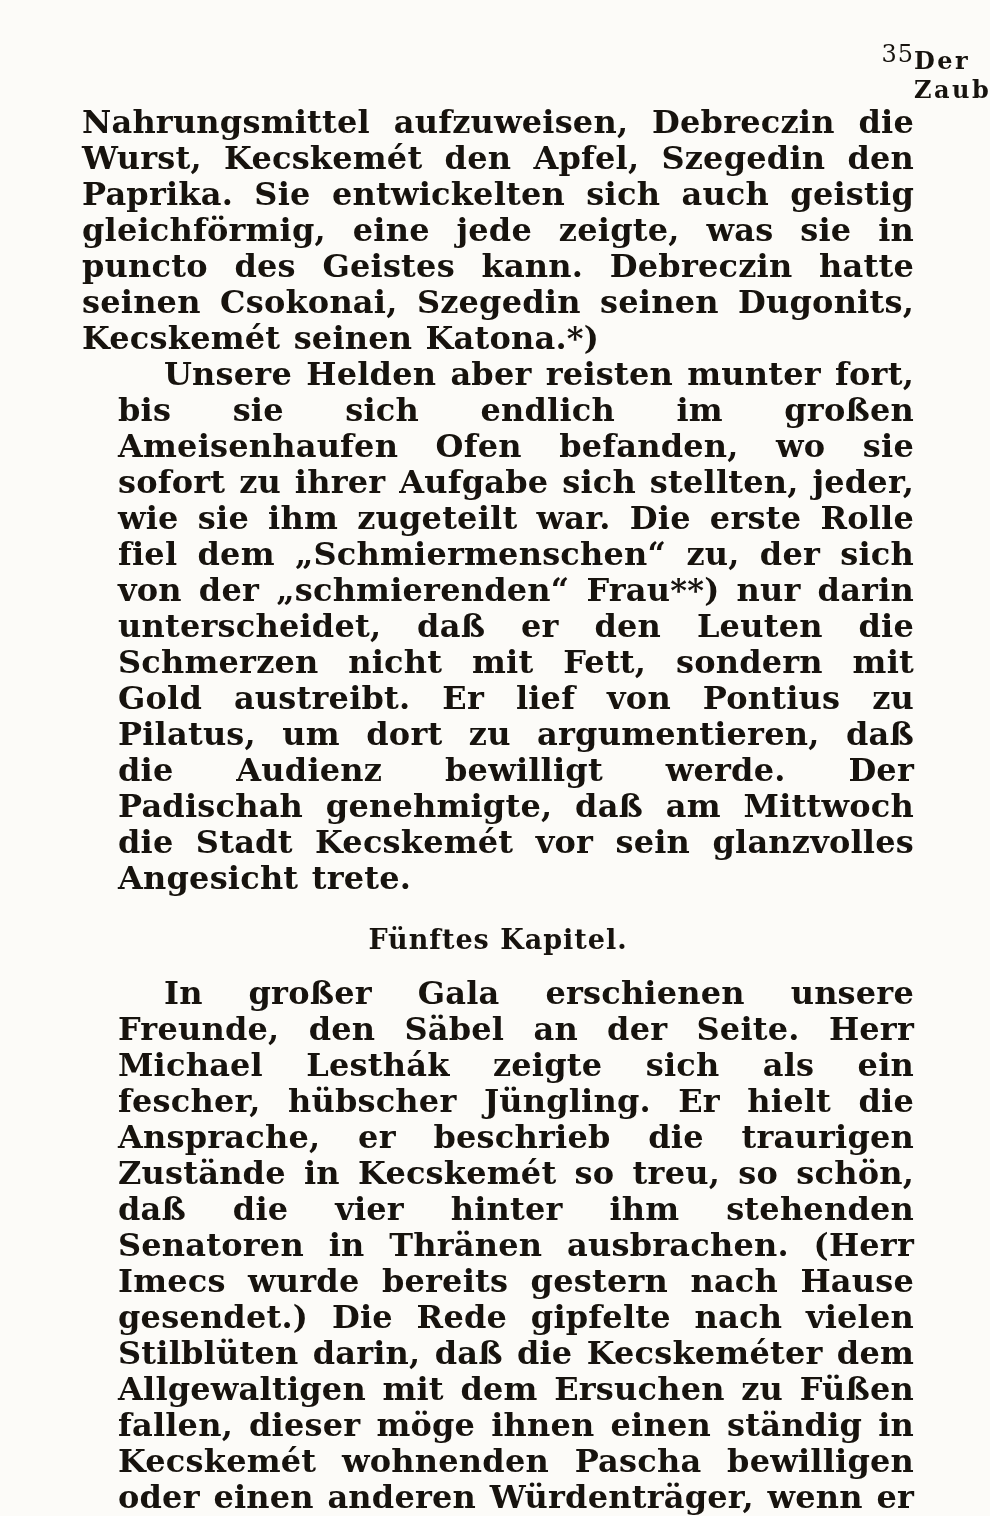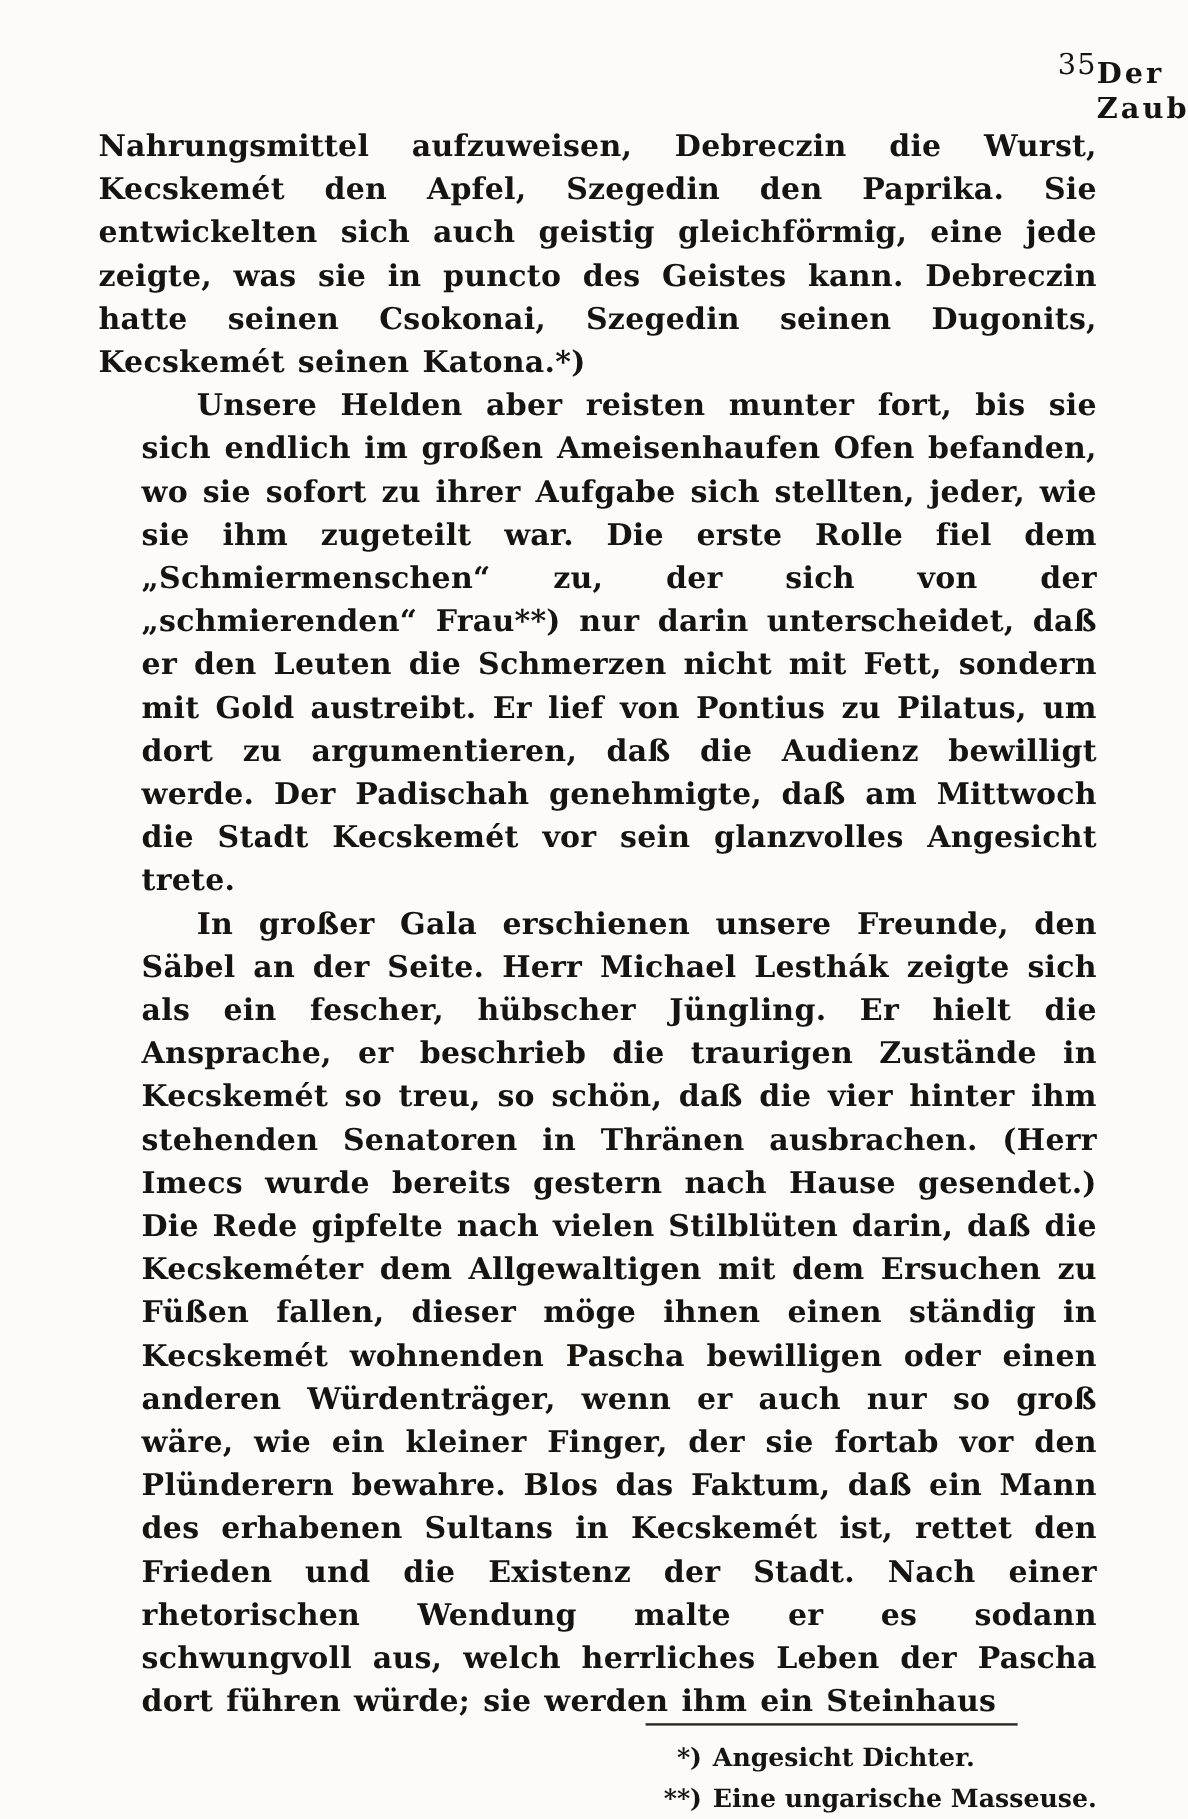--- a/index.html
+++ b/index.html
@@ -44,21 +44,21 @@
     position:absolute;
     right:0;
     top:0;
     font-size:24px;
     font-weight:normal;
     letter-spacing:1px;
   }
   
   .text-block{flex:none;}
   .para{
-    font-size:25px;
+    font-size:32px;
     line-height:36px;
     text-align:justify;
     word-spacing:2px;
     letter-spacing:.2px;
   }
   .para.indent{text-indent:46px;margin-left:36px;}
   .chapter-heading{
     text-align:center;
     font-size:27px;
     font-weight:bold;
@@ -99,20 +99,21 @@
     <span class="running-title">Der Zauberkaftan.</span>
     <span class="page-number">35</span>
   </header>
 
   <main class="text-block">
 
     <p class="para">Nahrungsmittel aufzuweisen, Debreczin die Wurst, Kecskemét den Apfel, Szegedin den Paprika. Sie entwickelten sich auch geistig gleichförmig, eine jede zeigte, was sie in puncto des Geistes kann. Debreczin hatte seinen Csokonai, Szegedin seinen Dugonits, Kecskemét seinen Katona.*)</p>
 
     <p class="para indent">Unsere Helden aber reisten munter fort, bis sie sich endlich im großen Ameisenhaufen Ofen befanden, wo sie sofort zu ihrer Aufgabe sich stellten, jeder, wie sie ihm zugeteilt war. Die erste Rolle fiel dem „Schmiermenschen“ zu, der sich von der „schmierenden“ Frau**) nur darin unterscheidet, daß er den Leuten die Schmerzen nicht mit Fett, sondern mit Gold austreibt. Er lief von Pontius zu Pilatus, um dort zu argumentieren, daß die Audienz bewilligt werde. Der Padischah genehmigte, daß am Mittwoch die Stadt Kecskemét vor sein glanzvolles Angesicht trete.</p>
 
+    <h2 class="chapter-heading">Fünftes Kapitel.</h2>
 
     <p class="para indent">In großer Gala erschienen unsere Freunde, den Säbel an der Seite. Herr Michael Lesthák zeigte sich als ein fescher, hübscher Jüngling. Er hielt die Ansprache, er beschrieb die traurigen Zustände in Kecskemét so treu, so schön, daß die vier hinter ihm stehenden Senatoren in Thränen ausbrachen. (Herr Imecs wurde bereits gestern nach Hause gesendet.) Die Rede gipfelte nach vielen Stilblüten darin, daß die Kecskeméter dem Allgewaltigen mit dem Ersuchen zu Füßen fallen, dieser möge ihnen einen ständig in Kecskemét wohnenden Pascha bewilligen oder einen anderen Würdenträger, wenn er auch nur so groß wäre, wie ein kleiner Finger, der sie fortab vor den Plünderern bewahre. Blos das Faktum, daß ein Mann des erhabenen Sultans in Kecskemét ist, rettet den Frieden und die Existenz der Stadt. Nach einer rhetorischen Wendung malte er es sodann schwungvoll aus, welch herrliches Leben der Pascha dort führen würde; sie werden ihm ein Steinhaus</p>
 
   </main>
 
   <footer class="footnotes">
 
     <div class="footnote-rule"></div>
 
     <div class="footnote">

